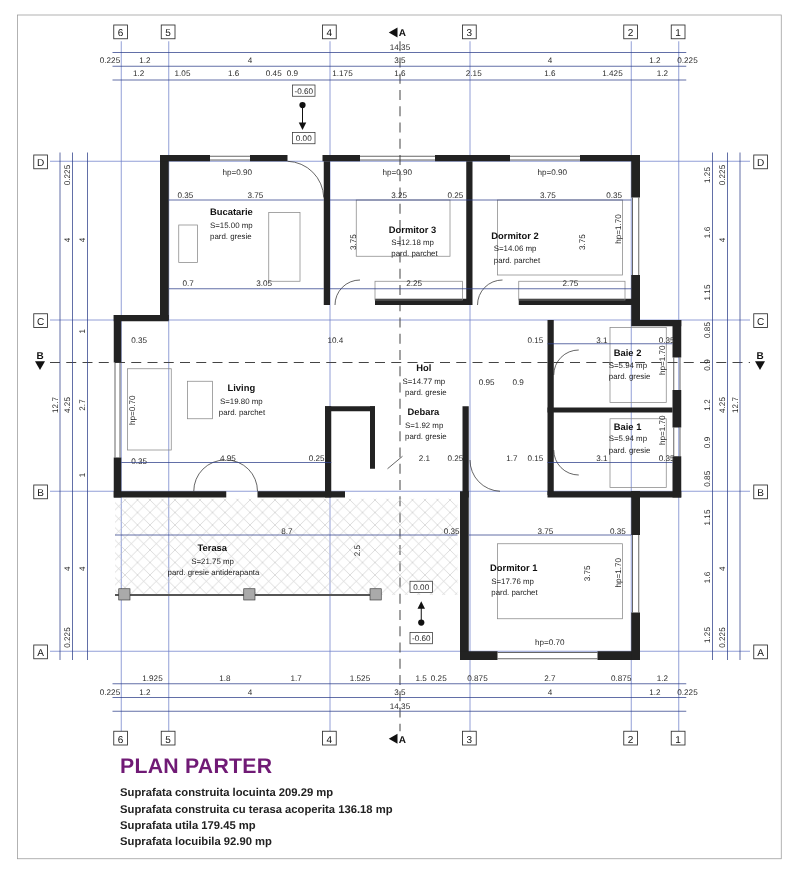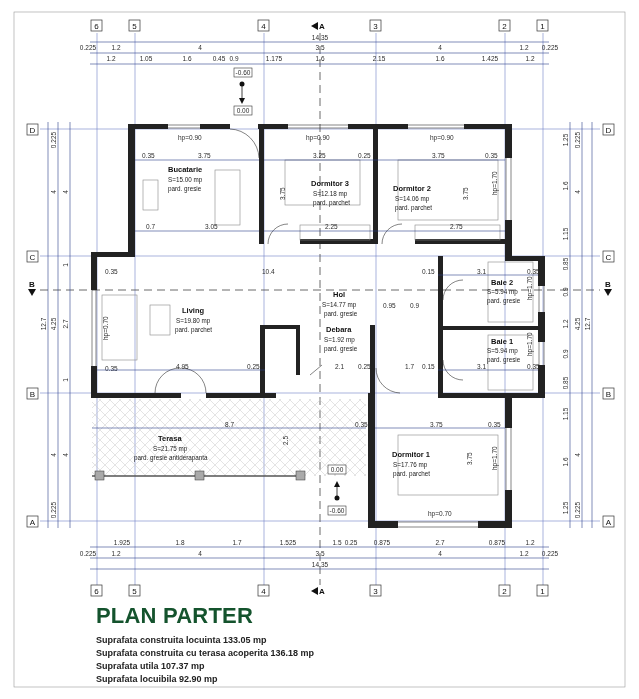--- a/index.html
+++ b/index.html
@@ -6,21 +6,21 @@
   body{width:639px;height:699px;position:relative;overflow:hidden;font-family:"Liberation Sans",sans-serif;}
   .frame{position:absolute;left:0;top:0;width:639px;height:699px;}
   svg{position:absolute;left:0;top:0;}
   .grid-line{stroke:#6e7fc8;stroke-width:0.6;}
   .dim-line{stroke:#2e3f8a;stroke-width:0.6;}
   .dim{font-size:6.5px;fill:#2b2b2b;font-family:"Liberation Sans",sans-serif;}
   .room-name{font-size:7.5px;font-weight:bold;fill:#111;font-family:"Liberation Sans",sans-serif;}
   .room-info{font-size:6.3px;fill:#222;font-family:"Liberation Sans",sans-serif;}
   .axis-label{font-size:8px;fill:#111;font-family:"Liberation Sans",sans-serif;}
   .title-block{position:absolute;left:96px;top:603px;}
-  .title{font-size:22px;font-weight:bold;color:#14532d;letter-spacing:0.2px;margin:0 0 5px 0;}
+  .title{font-size:17px;font-weight:bold;color:#701a75;letter-spacing:0.2px;margin:0 0 5px 0;}
   .stat{font-size:9px;font-weight:bold;color:#222;line-height:13px;}
 </style>
 </head>
 <body>
 
 <div class="frame">
 <svg width="639" height="699" viewBox="0 0 639 699" xmlns="http://www.w3.org/2000/svg">
 
   <rect x="14" y="12" width="611" height="675" fill="none" stroke="#999" stroke-width="0.6"></rect>
 
@@ -421,17 +421,17 @@
     <line class="dim-line" x1="375" y1="428" x2="505" y2="428"></line>
     <text class="dim" x="430" y="427">3.75</text>
     <text class="dim" x="488" y="427">0.35</text>
     <text class="dim" transform="translate(472,465) rotate(-90)">3.75</text>
   </g>
 </svg>
 </div>
 
 <div class="title-block">
   <div class="title">PLAN PARTER</div>
-  <div class="stat">Suprafata construita locuinta 133.05 mp</div>
+  <div class="stat">Suprafata construita locuinta 209.29 mp</div>
   <div class="stat">Suprafata construita cu terasa acoperita 136.18 mp</div>
-  <div class="stat">Suprafata utila 107.37 mp</div>
+  <div class="stat">Suprafata utila 179.45 mp</div>
   <div class="stat">Suprafata locuibila 92.90 mp</div>
 </div>
 
 </body></html>

